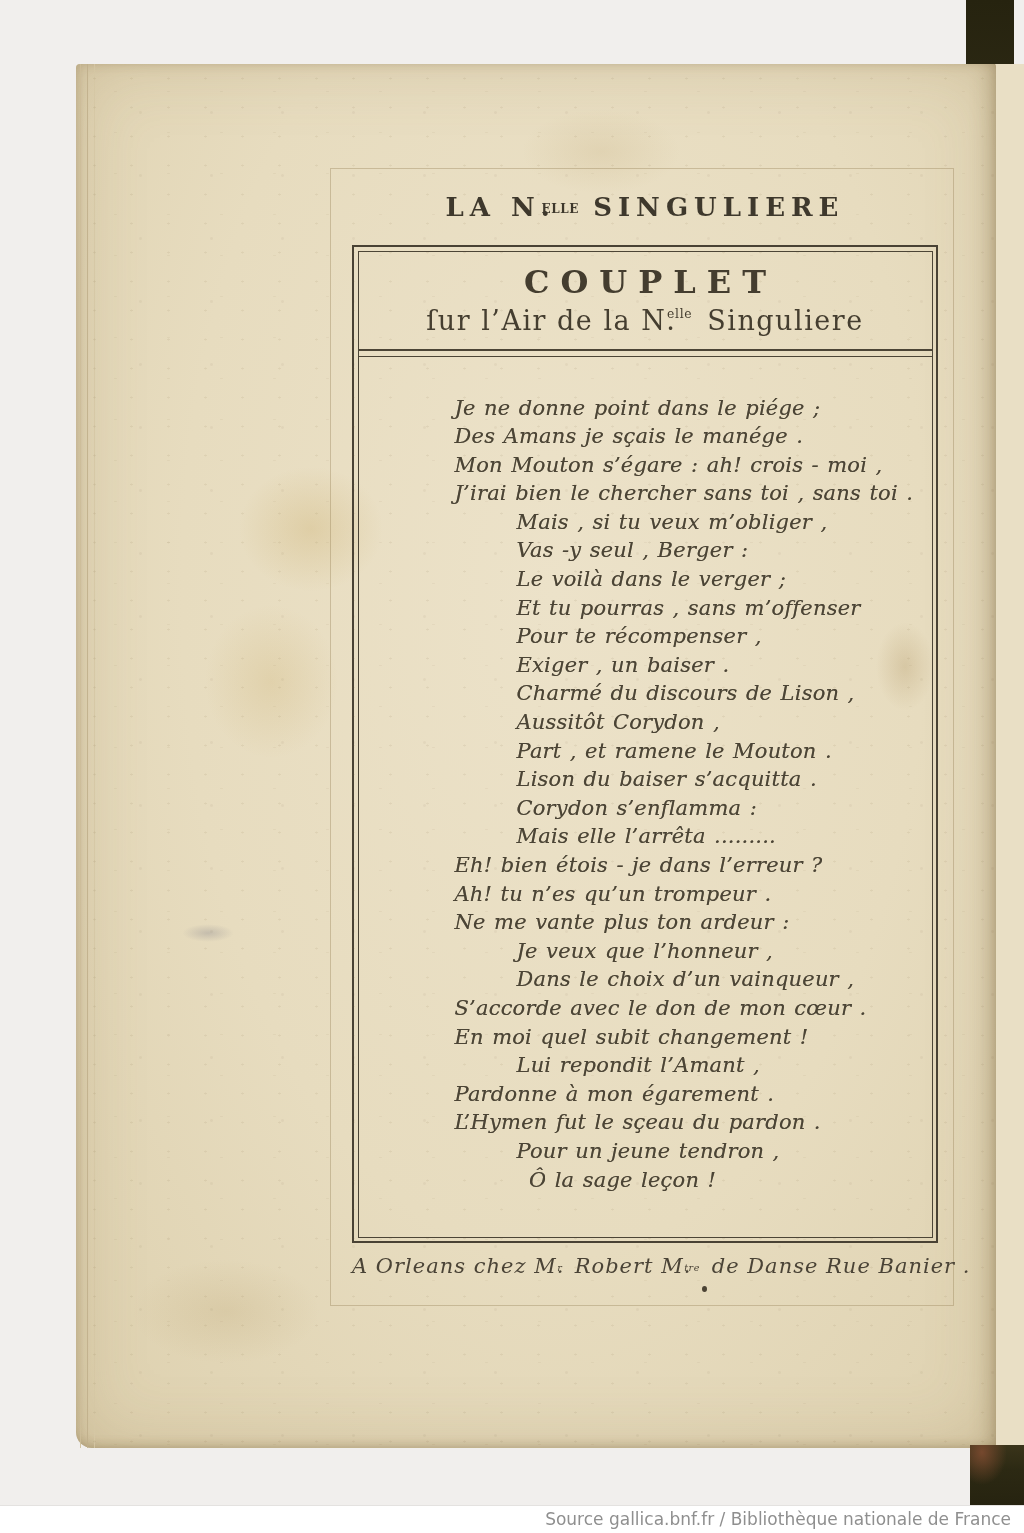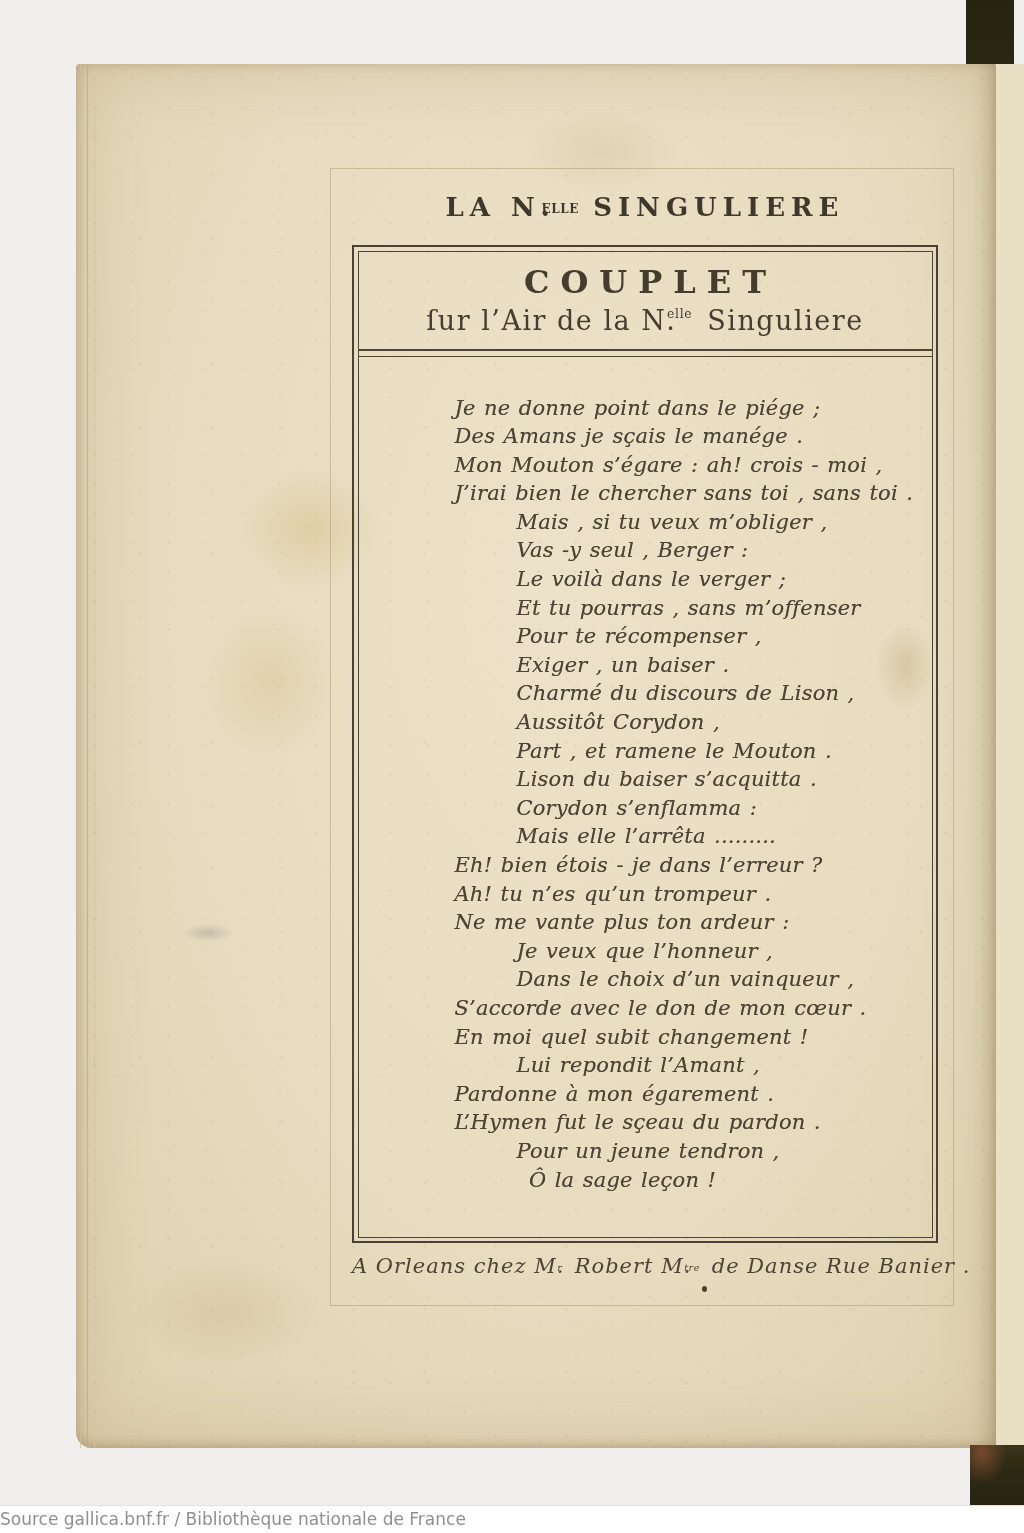--- a/index.html
+++ b/index.html
@@ -123,21 +123,21 @@
   .binding-bottom {
     position:absolute; left:970px; top:1445px; width:54px; height:62px;
     background:
       radial-gradient(ellipse at 22% 12%, rgba(125,75,48,0.9) 0%, rgba(125,75,48,0) 42%),
       linear-gradient(180deg, #3a341a 0%, #2c2913 40%, #262310 100%);
   }
   .footer-bar {
     position:absolute; left:0; top:1505px; width:1024px; height:28px;
     background:#ffffff; border-top:1px solid #e4e2e0;
     font-family:"DejaVu Sans", sans-serif; font-size:17px; color:#8f8f8f;
-    text-align:left; line-height:27px; box-sizing:border-box; padding-right:13px;
+    text-align:right; line-height:27px; box-sizing:border-box; padding-right:13px;
   }
 </style>
 </head>
 <body>
 
 <div class="screen">
 
   <div class="binding-top"></div>
   <div class="next-page-sliver"></div>
 

